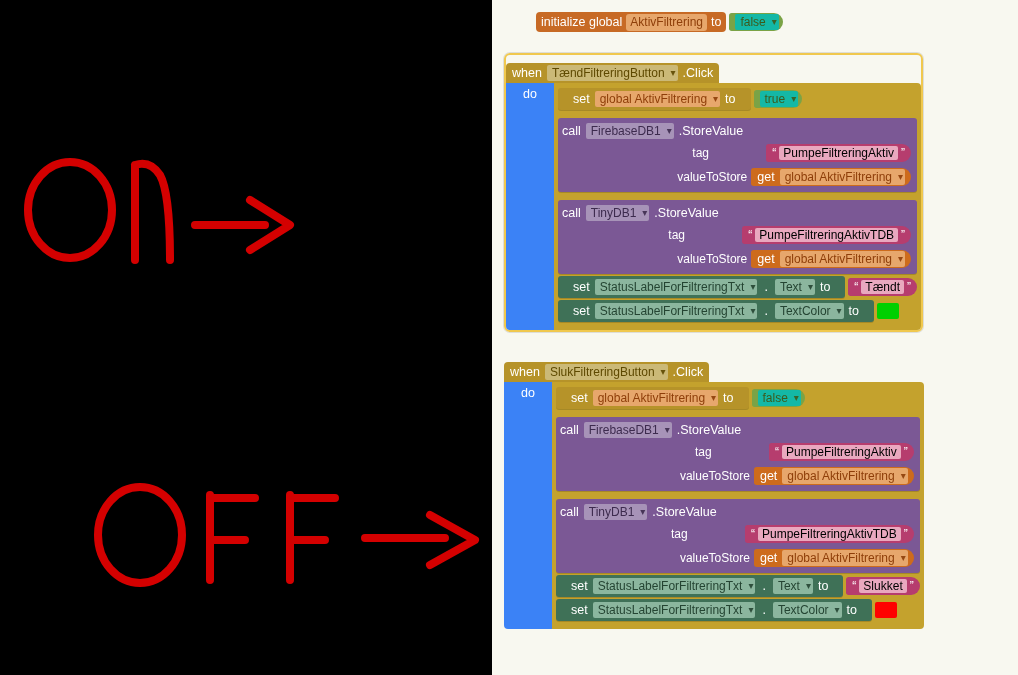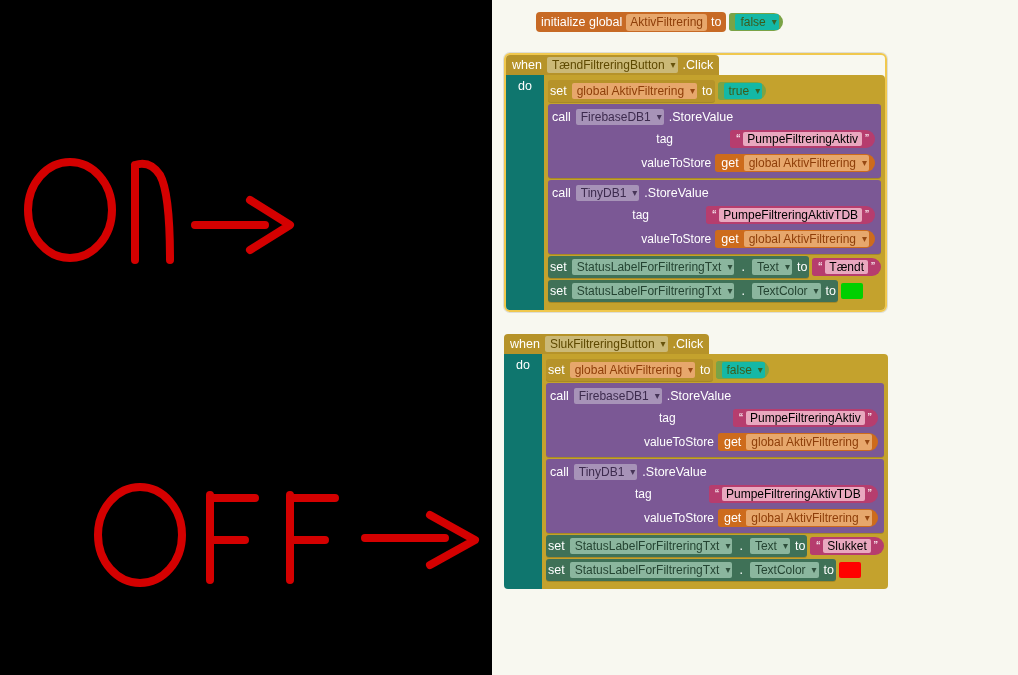--- a/index.html
+++ b/index.html
@@ -77,32 +77,33 @@
   .c-purple-l { background:#a793b8; color:#3d2b4e; }
   .c-teal-l   { background:#8bb69e; color:#244432; }
   .c-swatch-g { background:#00d000; width:22px; display:inline-block; height:16px; border-radius:2px; }
   .c-swatch-r { background:#ff0000; width:22px; display:inline-block; height:16px; border-radius:2px; }
 
   .row { display:flex; align-items:center; gap:3px; margin:2px 0; height:22px; }
   .init-row { margin: 3px 0 20px 36px; }
   .event     { position:relative; margin-bottom:22px; margin-left:4px; }
   .event-hdr { background:#b69329; border-radius:4px 4px 0 0; padding:3px 6px; display:inline-flex; align-items:center; gap:3px; height:20px; box-sizing:border-box; }
   .do-wrap   { display:flex; }
-  .do-col    { width:38px; background:#0f766e; display:flex; align-items:flex-start; justify-content:center; padding-top:4px; border-radius:0 0 0 4px; color:#fff;}
+  .do-col    { width:48px; background:#3b82f6; display:flex; align-items:flex-start; justify-content:center; padding-top:4px; border-radius:0 0 0 4px; color:#fff;}
   .do-body   { background:#c4a22d; padding:3px 4px 6px 4px; border-radius:0 4px 4px 0; }
   .call-blk  { background:#7b5895; border-radius:3px; padding:2px 4px 2px 4px; margin:2px 0; }
   .call-hdr  { display:flex; align-items:center; gap:3px; height:22px; }
   .args      { display:flex; flex-direction:column; align-items:flex-end; gap:2px; padding:0 2px 2px 0; }
   .arg-row   { display:flex; align-items:center; gap:4px; justify-content:flex-end; height:22px; }
   .arg-lbl   { color:#fff; font-size:12px; text-align:left; min-width:70px; }
   .kw        { color:#fff; }
   .event-hdr, .call-blk, .set-row, .init-block {
     box-shadow: 0 1px 0 rgba(0,0,0,.15);
-  }
-  .set-row { display:inline-flex; align-items:center; background:#3f7157; border-radius:3px; padding:2px 2px; gap:3px; height:22px; box-sizing:border-box; margin:2px 0; }
+    margin-top: 8px;
+  }
+  .set-row { display:inline-flex; align-items:center; background:#3f7157; border-radius:3px; padding:2px 15px; gap:3px; height:22px; box-sizing:border-box; margin:2px 0; }
   .set-olive { background:#b69329 !important; }
   .string-pill { background:#b63d6e; border-radius:3px 10px 10px 3px; padding:0 6px; display:inline-flex; align-items:center; gap:3px; height:18px; }
   .string-pill .q { font-size:12px;}
   .string-pill .t { background:#e9a8bf; color:#000000; padding:0 4px; border-radius:2px; height:14px; line-height:14px; font-size:12px;}
   .get-pill { background:#cd6b1c; border-radius:3px 10px 10px 3px; padding:0 4px 0 6px; display:inline-flex; align-items:center; gap:3px; height:18px; }
   .bool-pill { background:#7aa346; border-radius:3px 10px 10px 3px; padding:0 2px 0 4px; display:inline-flex; align-items:center; height:18px; }
   .dot { color:#fff; padding:0 2px; }
   .olive-hl { border:2px solid #f0c84e; border-radius:6px; padding:0; box-shadow:0 0 0 1px rgba(0,0,0,.1); display:inline-block;}
   .dd.c-olive-l { background:#cbb977; color:#5e4900;}
 </style>

